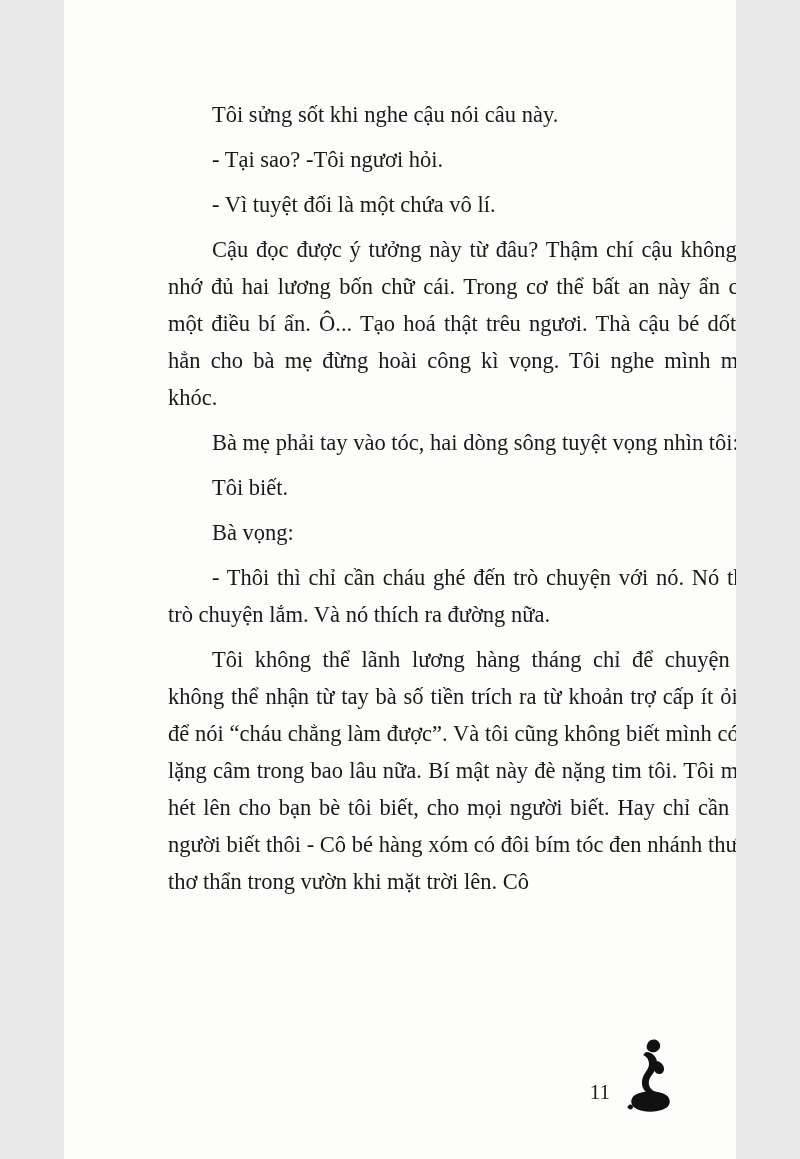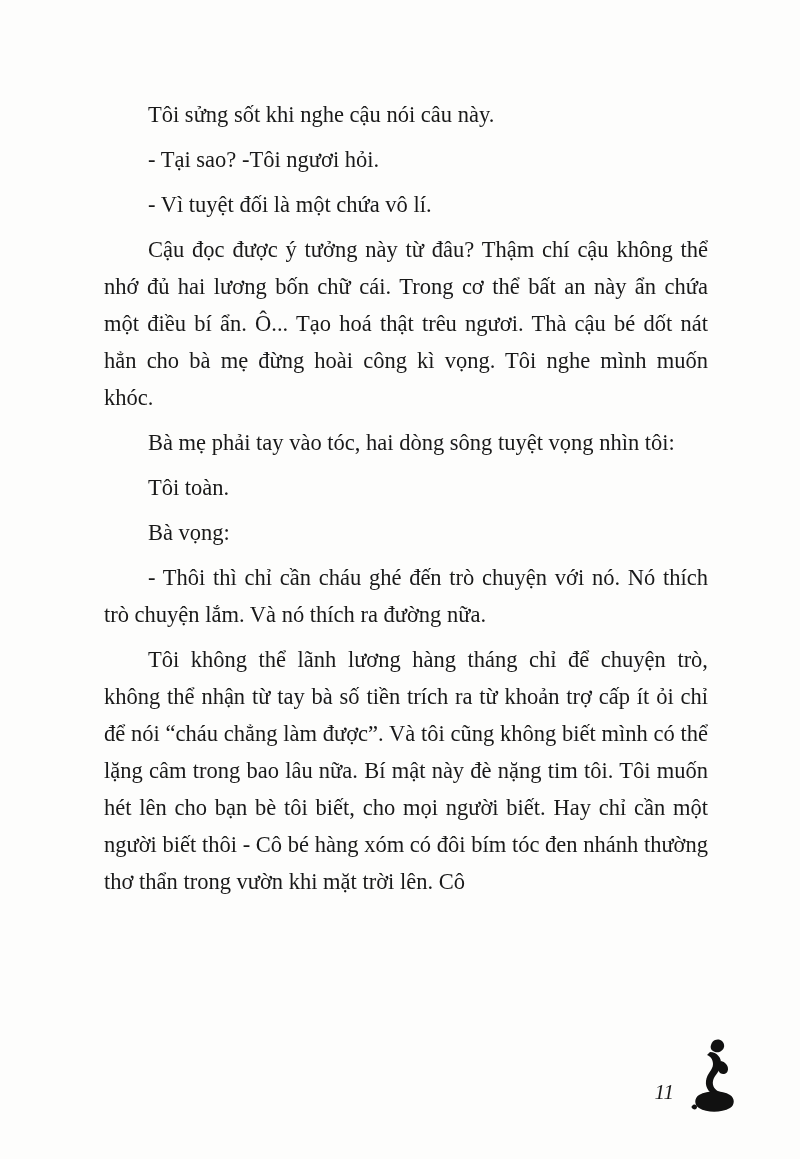--- a/index.html
+++ b/index.html
@@ -2,21 +2,21 @@
 <html><head>
 <meta charset="utf-8">
 <style>
   html, body {
     margin: 0;
     padding: 0;
     background: #e9e9e9;
   }
   .page {
     position: relative;
-    width: 800px;
+    width: 672px;
     height: 1159px;
     margin: 0 auto;
     background: #fdfdfc;
     color: #191919;
     font-family: "Liberation Serif", "DejaVu Serif", serif;
     overflow: hidden;
   }
   .text-block {
     position: absolute;
     left: 104px;
@@ -35,21 +35,20 @@
   .para:first-child {
     margin-top: 0;
   }
   .footer {
     position: absolute;
     right: 62px;
     bottom: 42px;
     display: flex;
     align-items: flex-end;
     gap: 16px;
-    font-style: italic;
   }
   .page-number {
     font-size: 21px;
     line-height: 1;
     padding-bottom: 14px;
     color: #1c1c1c;
   }
   .ornament svg {
     display: block;
   }
@@ -58,21 +57,21 @@
 <body>
 
 <div class="page">
 
   <div class="text-block">
       <p class="para">Tôi sửng sốt khi nghe cậu nói câu này.</p>
       <p class="para">- Tại sao? -Tôi ngươi hỏi.</p>
       <p class="para">- Vì tuyệt đối là một chứa vô lí.</p>
       <p class="para">Cậu đọc được ý tưởng này từ đâu? Thậm chí cậu không thể nhớ đủ hai lương bốn chữ cái. Trong cơ thể bất an này ẩn chứa một điều bí ẩn. Ô... Tạo hoá thật trêu ngươi. Thà cậu bé dốt nát hẳn cho bà mẹ đừng hoài công kì vọng. Tôi nghe mình muốn khóc.</p>
       <p class="para">Bà mẹ phải tay vào tóc, hai dòng sông tuyệt vọng nhìn tôi:</p>
-      <p class="para">Tôi toàn.</p>
+      <p class="para">Tôi biết.</p>
       <p class="para">Bà vọng:</p>
       <p class="para">- Thôi thì chỉ cần cháu ghé đến trò chuyện với nó. Nó thích trò chuyện lắm. Và nó thích ra đường nữa.</p>
       <p class="para">Tôi không thể lãnh lương hàng tháng chỉ để chuyện trò, không thể nhận từ tay bà số tiền trích ra từ khoản trợ cấp ít ỏi chỉ để nói “cháu chẳng làm được”. Và tôi cũng không biết mình có thể lặng câm trong bao lâu nữa. Bí mật này đè nặng tim tôi. Tôi muốn hét lên cho bạn bè tôi biết, cho mọi người biết. Hay chỉ cần một người biết thôi - Cô bé hàng xóm có đôi bím tóc đen nhánh thường thơ thẩn trong vườn khi mặt trời lên. Cô</p>
     </div>
 
   <div class="footer">
     <span class="page-number">11</span>
     <span class="ornament">
       <svg width="48" height="78" viewBox="0 0 48 78" aria-hidden="true">
         <g fill="#111111">

